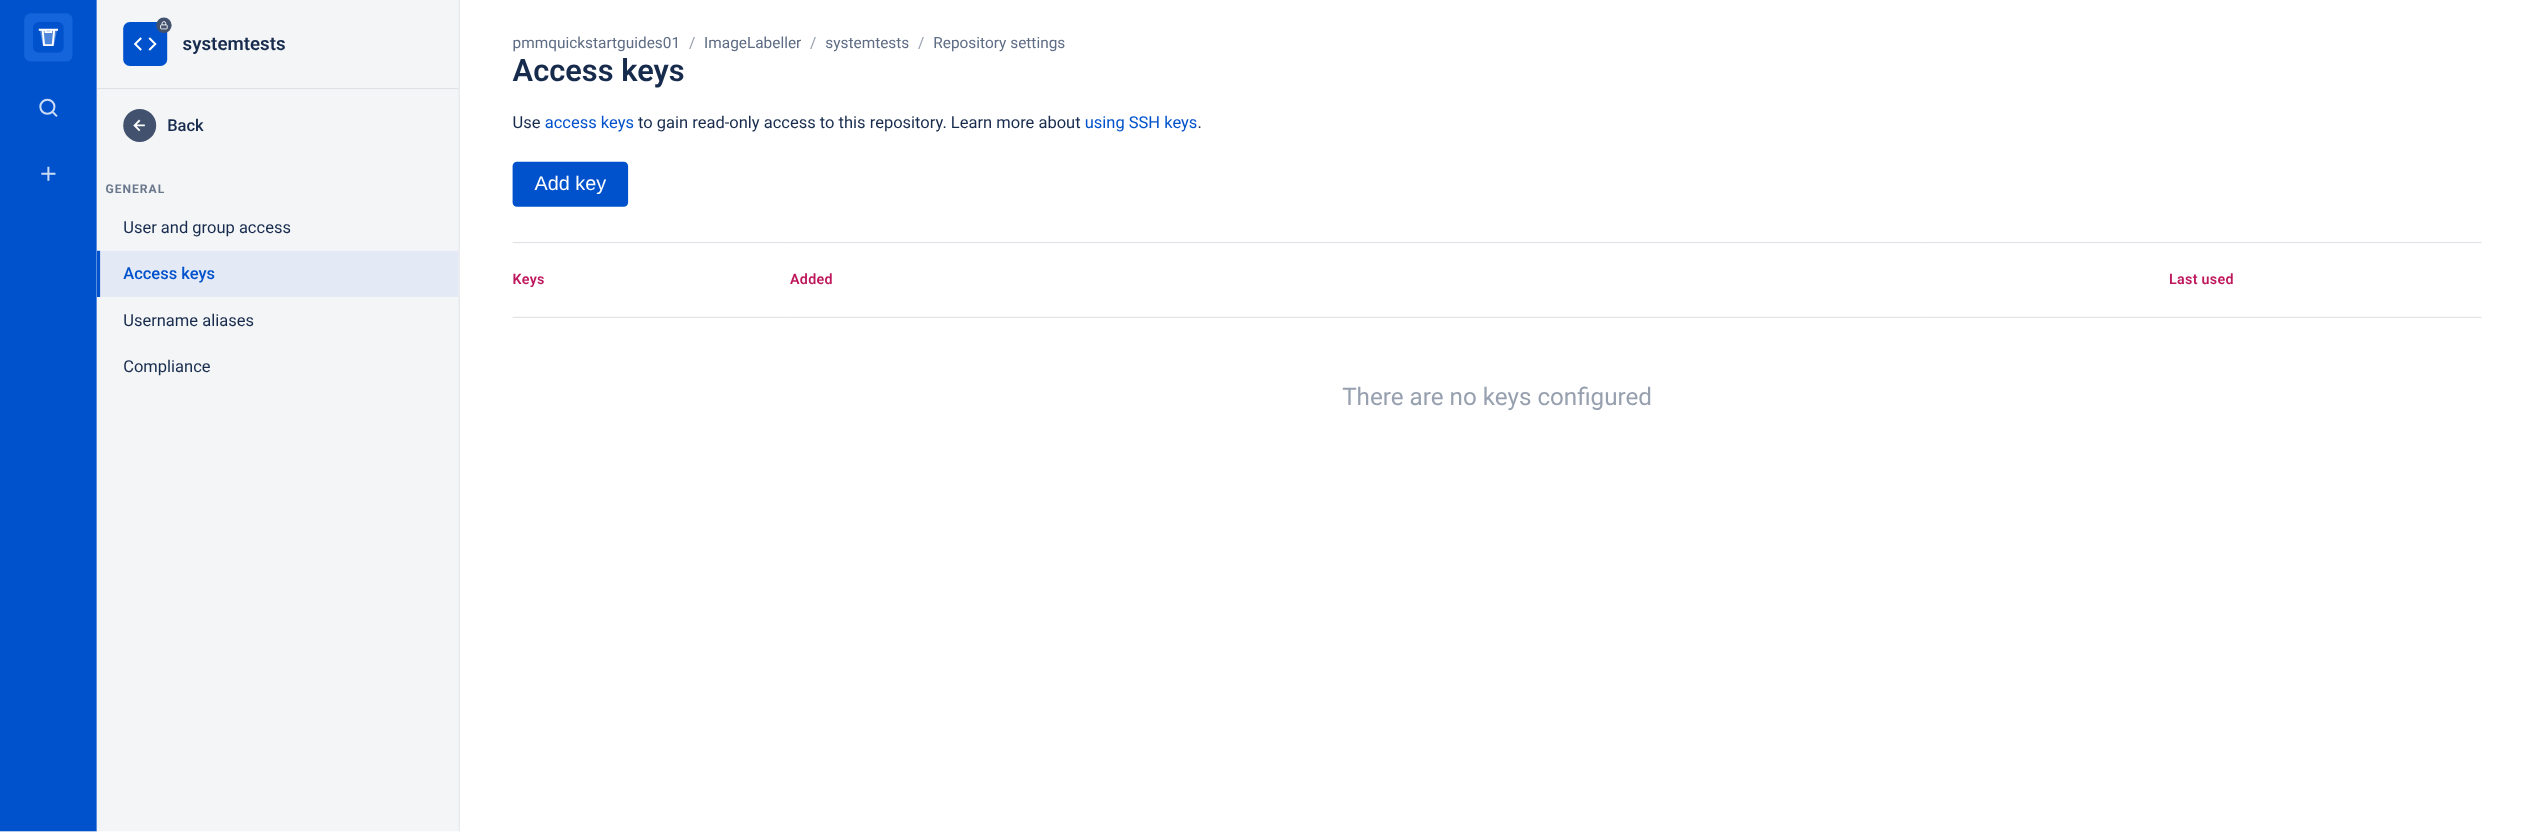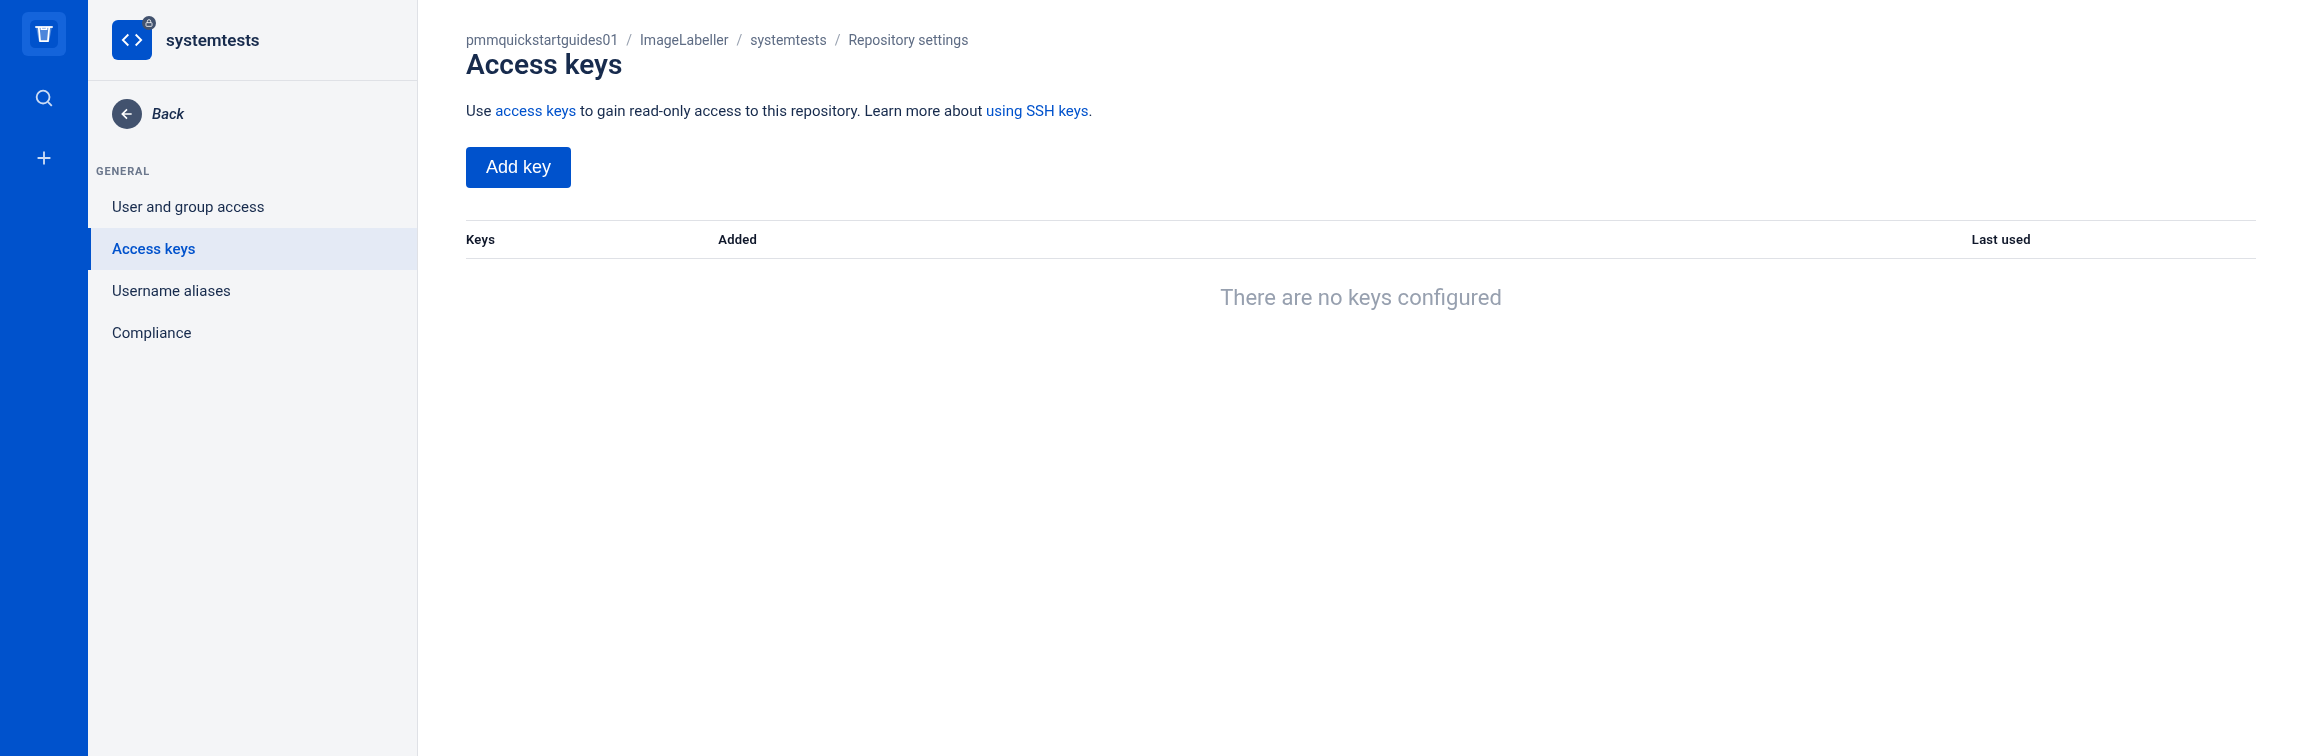--- a/index.html
+++ b/index.html
@@ -86,21 +86,20 @@
     }
     .sidebar-back {
       display: flex;
       align-items: center;
       gap: 10px;
       padding: 18px 24px;
       cursor: pointer;
       font-size: 15px;
       color: #172b4d;
       font-weight: 500;
-      font-style: italic;
     }
     .back-circle {
       width: 30px;
       height: 30px;
       background: #42526e;
       border-radius: 50%;
       display: flex;
       align-items: center;
       justify-content: center;
     }
@@ -189,31 +188,31 @@
     .keys-table {
       width: 100%;
       border-collapse: collapse;
     }
     .keys-table thead tr {
       border-top: 1px solid #dfe1e6;
       border-bottom: 1px solid #dfe1e6;
     }
     .keys-table th {
       text-align: left;
-      padding: 11px 0;
+      padding: 26px 0;
       font-size: 13px;
       font-weight: 600;
-      color: #0f172a;
+      color: #be185d;
       letter-spacing: 0.02em;
     }
     .keys-table th:nth-child(2) { text-align: left; padding-right: 80px; }
     .keys-table th:nth-child(3) { text-align: center; }
     .empty-state {
       text-align: center;
-      padding: 26px 0;
+      padding: 60px 0;
       font-size: 22px;
       color: #97a0af;
       font-weight: 400;
     }
 
     
     .sidebar::-webkit-scrollbar { width: 6px; }
     .sidebar::-webkit-scrollbar-track { background: transparent; }
     .sidebar::-webkit-scrollbar-thumb { background: #c1c7d0; border-radius: 3px; }
   </style>

